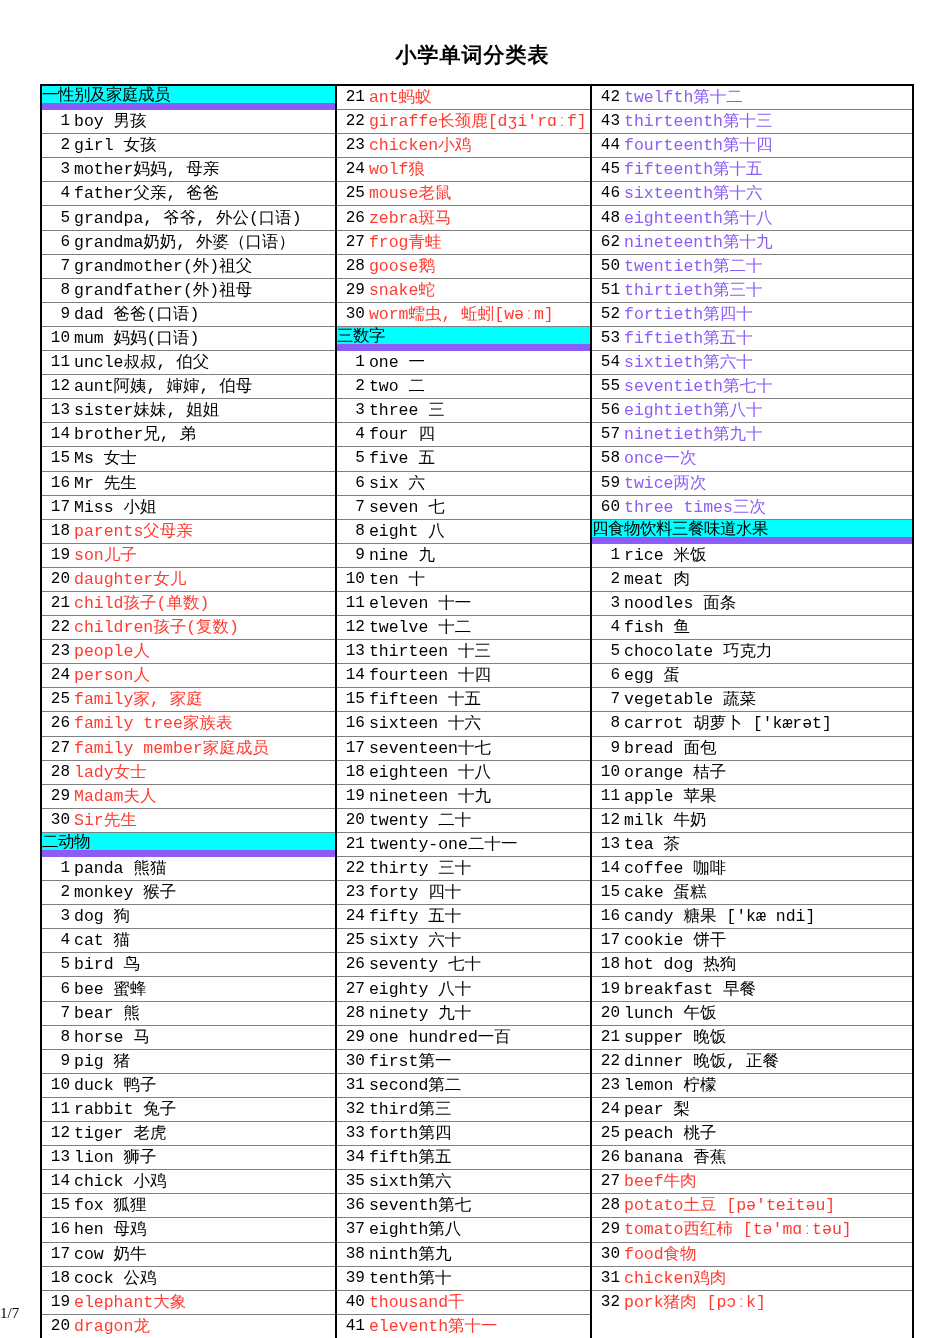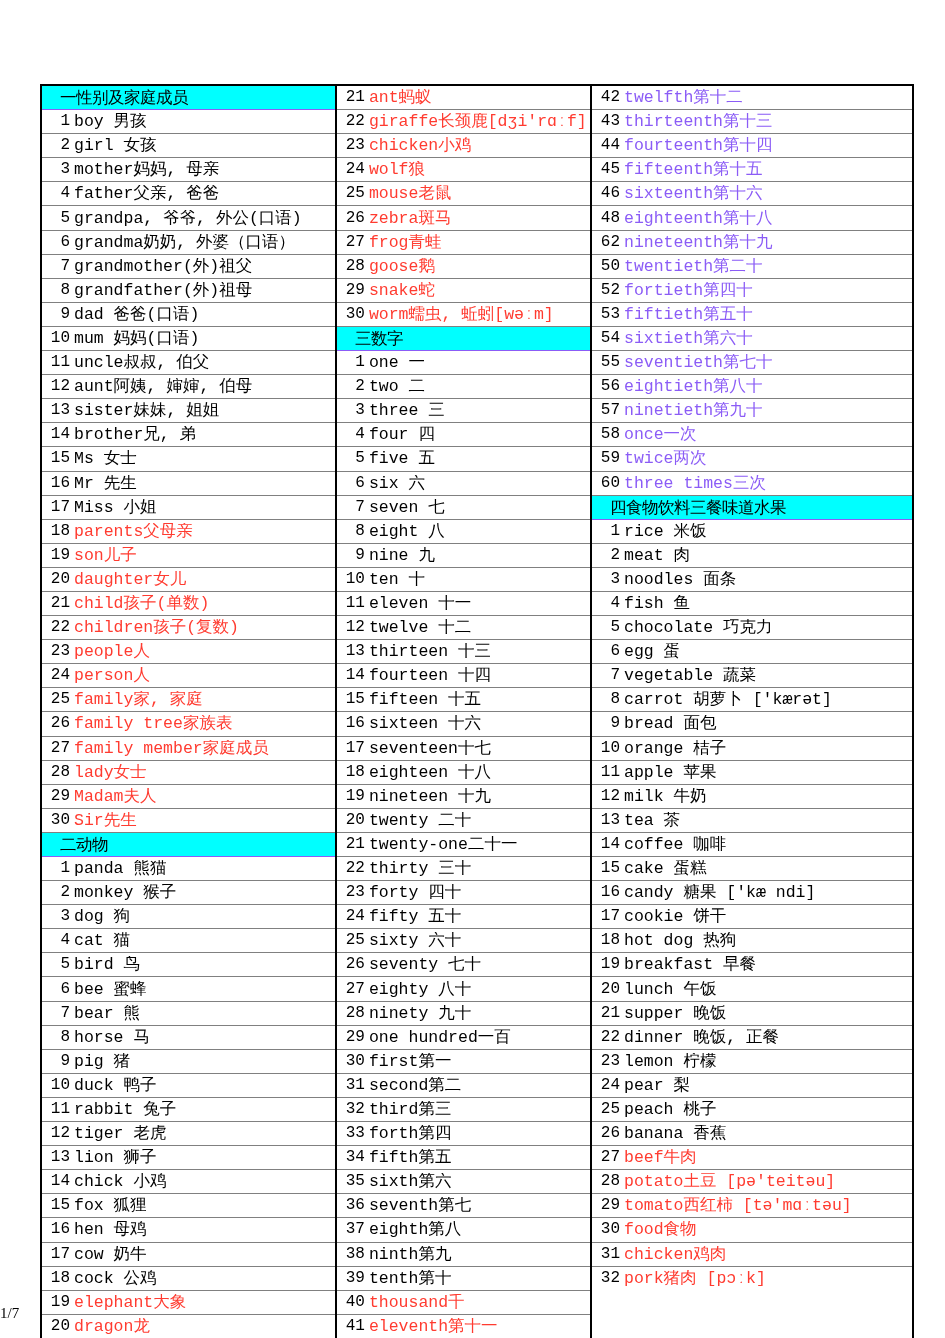--- a/index.html
+++ b/index.html
@@ -58,43 +58,44 @@
     margin-right:4px;
     flex:0 0 auto;
     font-size:16px;
     color:#000;
   }
   .txt{flex:1 1 auto;overflow:hidden;white-space:nowrap;}
   .header{
     background:#00ffff;
     font-weight:normal;
     font-size:16.5px;
-    padding-left:18px;
+    padding-left:0;
     color:#000;
     font-family:"Liberation Serif","DejaVu Serif",serif;
-    border-bottom:1px solid #8b5cf6;
+    border-bottom:7px solid #8b5cf6;
     letter-spacing:-0.5px;
   }
   .red .txt{color:#ff3b30;}
   .red2 .txt{color:#8b5cf6;}
   .footer{
     position:absolute;
     left:0;right:0;
     top:1305px;
     text-align:left;
     font-size:15px;
     color:#000;
     font-family:"Liberation Serif","DejaVu Serif",serif;
   }
 </style>
 </head>
 <body>
 
 <div class="page">
 
+  <div class="title">小学单词分类表</div>
 
   <div class="grid">
     <div class="col col1">
         <div class="cell header">
           <span class="txt">一性别及家庭成员</span>
         </div>
         <div class="cell">
           <span class="num">1</span>
           <span class="txt">boy  男孩</span>
         </div>
@@ -532,20 +533,24 @@
           <span class="num">48</span>
           <span class="txt">eighteenth第十八</span>
         </div>
         <div class="cell red2">
           <span class="num">62</span>
           <span class="txt">nineteenth第十九</span>
         </div>
         <div class="cell red2">
           <span class="num">50</span>
           <span class="txt">twentieth第二十</span>
+        </div>
+        <div class="cell red2">
+          <span class="num">51</span>
+          <span class="txt">thirtieth第三十</span>
         </div>
         <div class="cell red2">
           <span class="num">52</span>
           <span class="txt">fortieth第四十</span>
         </div>
         <div class="cell red2">
           <span class="num">53</span>
           <span class="txt">fiftieth第五十</span>
         </div>
         <div class="cell red2">

